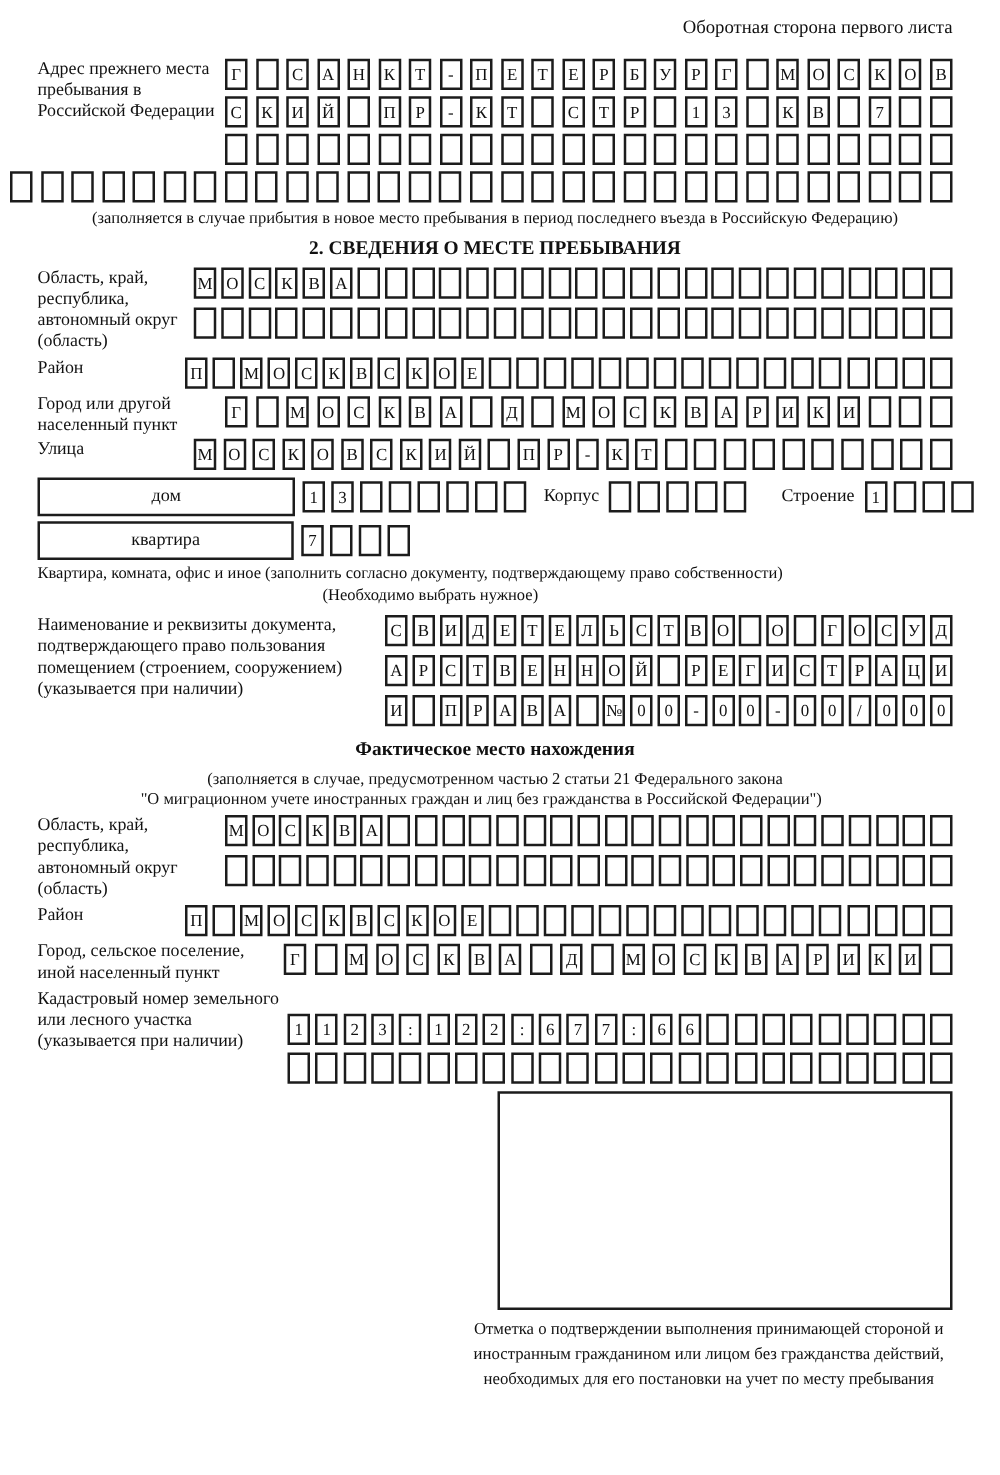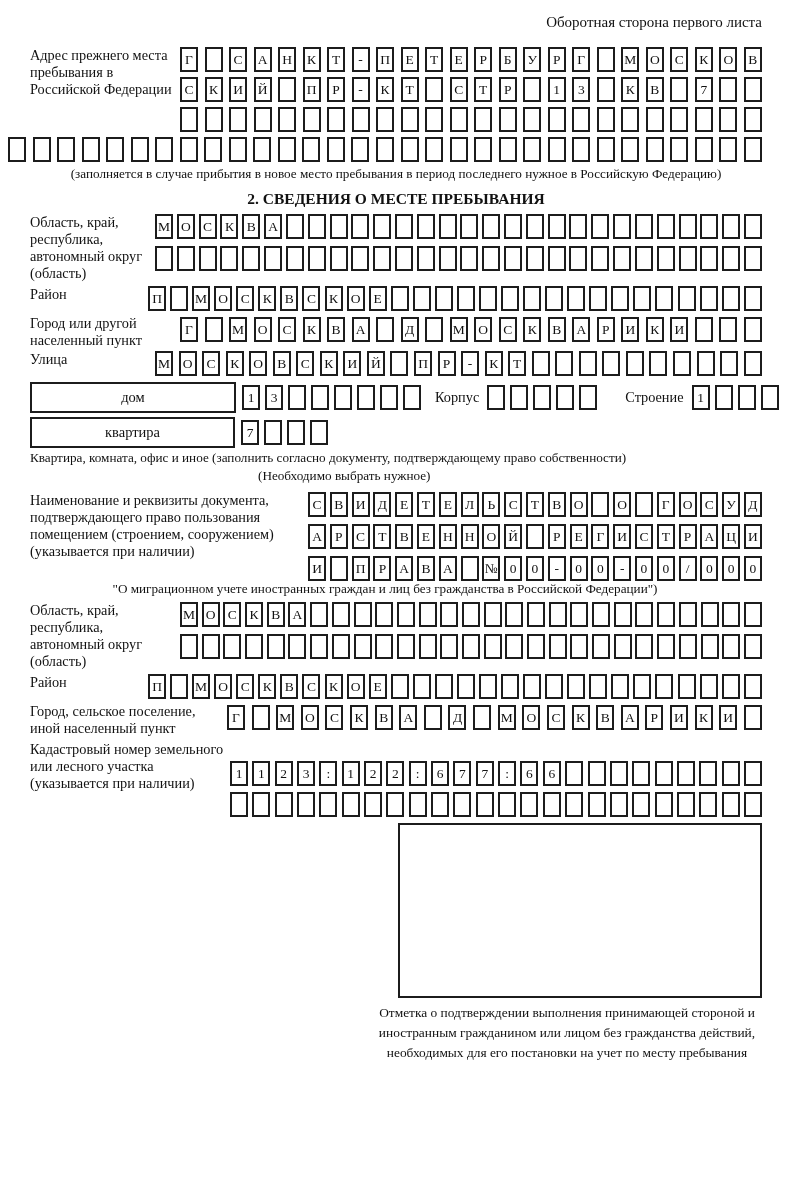--- a/index.html
+++ b/index.html
@@ -170,21 +170,21 @@
       <div class="cb"></div>
       <div class="cb"></div>
       <div class="cb"></div>
       <div class="cb"></div>
       <div class="cb"></div>
       <div class="cb"></div>
       <div class="cb"></div>
       <div class="cb"></div>
       <div class="cb"></div>
     </div>
-  <div class="cap cap-c mt4">(заполняется в случае прибытия в новое место пребывания в период последнего нужное в Российскую Федерацию)</div>
+  <div class="cap cap-c mt4">(заполняется в случае прибытия в новое место пребывания в период последнего въезда в Российскую Федерацию)</div>
 
   <div class="ttl mt8">2. СВЕДЕНИЯ О МЕСТЕ ПРЕБЫВАНИЯ</div>
 
   <div class="blk mt6">
     <div class="lbl" style="width:125px">Область, край, республика, автономный округ (область)</div>
     <div class="rows" style="gap:7px">
       <div class="brw">
           <div class="cb">М</div>
           <div class="cb">О</div>
           <div class="cb">С</div>
@@ -453,20 +453,22 @@
           <div class="cb">0</div>
           <div class="cb">0</div>
           <div class="cb">/</div>
           <div class="cb">0</div>
           <div class="cb">0</div>
           <div class="cb">0</div>
         </div>
     </div>
   </div>
 
+  <div class="ttl mt10">Фактическое место нахождения</div>
+  <div class="cap cap-c mt6">(заполняется в случае, предусмотренном частью 2 статьи 21 Федерального закона</div>
   <div class="cap cap-c" style="margin-left:-22px">"О миграционном учете иностранных граждан и лиц без гражданства в Российской Федерации")</div>
 
   <div class="blk mt5">
     <div class="lbl" style="width:150px">Область, край, республика, автономный округ (область)</div>
     <div class="rows" style="gap:7px">
       <div class="brw">
           <div class="cb">М</div>
           <div class="cb">О</div>
           <div class="cb">С</div>
           <div class="cb">К</div>

